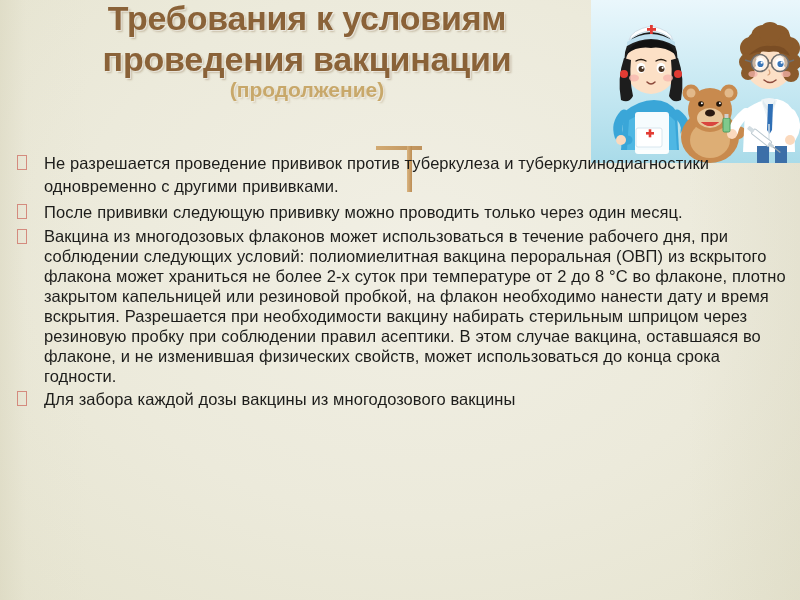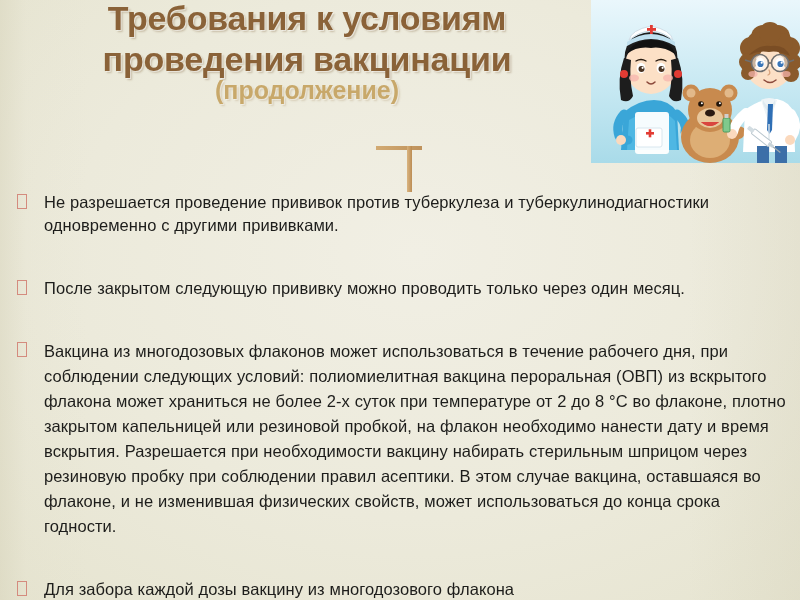--- a/index.html
+++ b/index.html
@@ -42,21 +42,21 @@
   }
   .title-main {
     font-size: 34px;
     font-weight: bold;
     line-height: 41px;
     color: #8a6238;
     letter-spacing: -0.2px;
     text-shadow: 1px 1px 0 rgba(255,255,255,0.55), 2px 2px 2px rgba(120,90,50,0.30);
   }
   .title-sub {
-    font-size: 25px;
+    font-size: 21px;
     font-weight: bold;
     line-height: 24px;
     color: #c8a86a;
     margin-top: -2px;
     text-shadow: 1px 1px 0 rgba(255,255,255,0.45), 2px 2px 2px rgba(150,120,70,0.25);
   }
 
   
   .deco-bracket {
     position: absolute;
@@ -100,21 +100,20 @@
     position: absolute;
     left: 14px;
     top: 152px;
     width: 772px;
     z-index: 5;
   }
   .bullet-row {
     display: flex;
     align-items: flex-start;
     margin-bottom: 2px;
-    margin-top: 39px;
   }
   .bullet-mark {
     flex: 0 0 auto;
     width: 30px;
     font-size: 17px;
     line-height: 23px;
     color: #d99a8e;
     text-align: left;
     padding-left: 3px;
     box-sizing: border-box;
@@ -128,21 +127,21 @@
   }
   .bullet-text {
     flex: 1 1 auto;
     font-size: 16.5px;
     line-height: 23.3px;
     color: #1d1d1b;
     letter-spacing: 0.05px;
     word-spacing: 0.2px;
   }
   .b1 .bullet-text { }
-  .long .bullet-text { line-height: 25px; }
+  .long .bullet-text { line-height: 20px; }
   .clipped { overflow: hidden; }
 </style>
 </head>
 <body>
 
 <div id="slide">
 
   <div class="deco-bracket">
     <div class="bar-h"></div>
     <div class="bar-v"></div>
@@ -291,29 +290,29 @@
 
   <div class="body clipped">
 
     <div class="bullet-row b1">
       <div class="bullet-mark"><span class="tofu"></span></div>
       <div class="bullet-text">Не разрешается проведение прививок против туберкулеза и туберкулинодиагностики одновременно с другими прививками.</div>
     </div>
 
     <div class="bullet-row">
       <div class="bullet-mark"><span class="tofu"></span></div>
-      <div class="bullet-text">После закрытом следующую прививку  можно  проводить только через один месяц.</div>
+      <div class="bullet-text">После прививки следующую прививку  можно  проводить только через один месяц.</div>
     </div>
 
 
 
     <div class="bullet-row long">
       <div class="bullet-mark"><span class="tofu"></span></div>
       <div class="bullet-text">Вакцина из многодозовых флаконов может использоваться в течение рабочего дня, при соблюдении следующих условий: полиомиелитная вакцина пероральная (ОВП) из вскрытого флакона может храниться не более 2-х суток при температуре от 2 до 8 °С во флаконе, плотно закрытом капельницей или резиновой пробкой, на флакон необходимо нанести дату и время вскрытия. Разрешается при необходимости вакцину набирать стерильным шприцом через резиновую пробку при соблюдении правил асептики. В этом случае вакцина, оставшаяся во флаконе, и не изменившая физических свойств, может использоваться до конца срока годности.</div>
     </div>
 
     <div class="bullet-row">
       <div class="bullet-mark"><span class="tofu"></span></div>
-      <div class="bullet-text">Для забора каждой дозы вакцину из многодозового флакона</div>
+      <div class="bullet-text">Для забора каждой дозы вакцины из многодозового вакцины</div>
     </div>
 
   </div>
 </div>
 
 </body></html>

